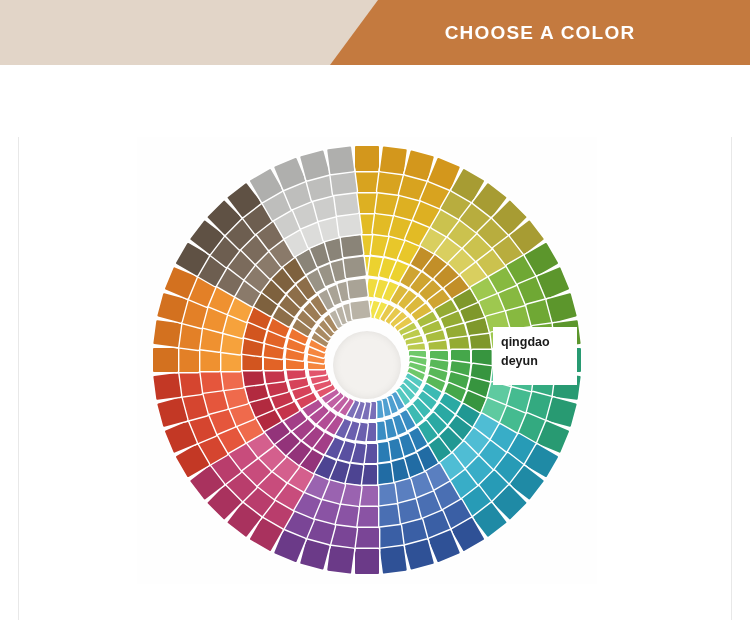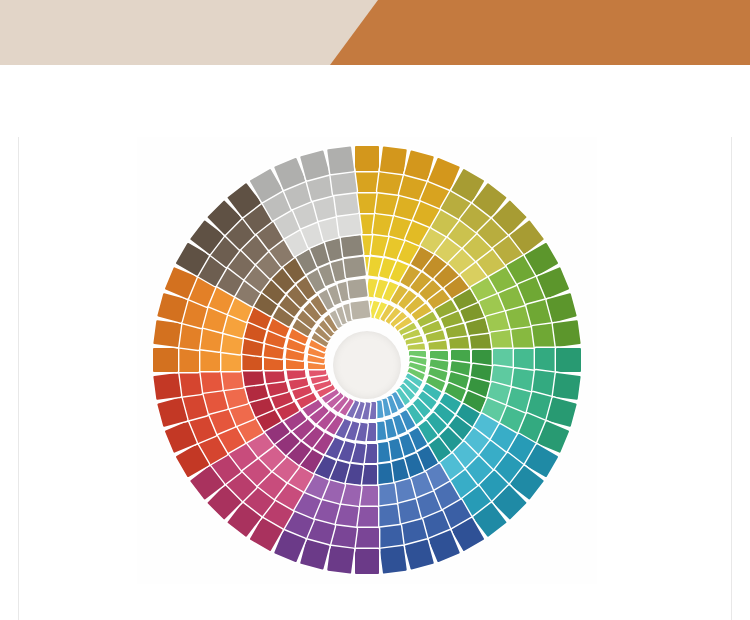--- a/index.html
+++ b/index.html
@@ -155,20 +155,21 @@
     font-family: "Liberation Sans", sans-serif;
     line-height: 19px;
   }
 </style>
 </head>
 <body>
 
 <div class="header">
   <div class="header-left"></div>
   <div class="header-ribbon"></div>
+  <div class="header-title">CHOOSE A COLOR</div>
 </div>
 
 <div class="content">
   <div class="panel-frame"></div>
 
   <div class="image-wrap">
     <div class="fan-stage" id="fan-stage">
         <div class="fan-blade" style="left: 230px; top: 223px; transform: rotate(-90deg);">
           <div class="chip" style="left: 42px; top: -9px; width: 17px; height: 18px; background: rgb(242, 227, 74); box-shadow: rgb(255, 255, 255) 0px 0px 0px 1.4px;"></div>
           <div class="chip" style="left: 63px; top: -9.45px; width: 18.1px; height: 18.9px; background: rgb(240, 220, 63); box-shadow: rgb(255, 255, 255) 0px 0px 0px 1.4px;"></div>
@@ -646,14 +647,18 @@
           <div class="chip" style="left: 105px; top: -10.35px; width: 20.3px; height: 20.7px; background: rgb(138, 132, 120); box-shadow: rgb(255, 255, 255) 0px 0px 0px 1.4px;"></div>
           <div class="chip" style="left: 126px; top: -10.8px; width: 21.4px; height: 21.6px; background: rgb(220, 220, 218); box-shadow: rgb(255, 255, 255) 0px 0px 0px 1.4px;"></div>
           <div class="chip" style="left: 147px; top: -11.25px; width: 22.5px; height: 22.5px; background: rgb(205, 205, 203); box-shadow: rgb(255, 255, 255) 0px 0px 0px 1.4px;"></div>
           <div class="chip" style="left: 168px; top: -11.7px; width: 23.6px; height: 23.4px; background: rgb(190, 190, 188); box-shadow: rgb(255, 255, 255) 0px 0px 0px 1.4px;"></div>
           <div class="chip" style="left: 189px; top: -12.15px; width: 24.7px; height: 24.3px; background: rgb(175, 175, 173); box-shadow: rgb(255, 255, 255) 0px 0px 0px 1.4px;"></div>
         </div>
       </div>
     <div class="hub"></div>
 
 
+    <div class="brand-box">
+      <div class="brand-line">qingdao</div>
+      <div class="brand-line">deyun</div>
+    </div>
   </div>
 </div>
 
 </body></html>

